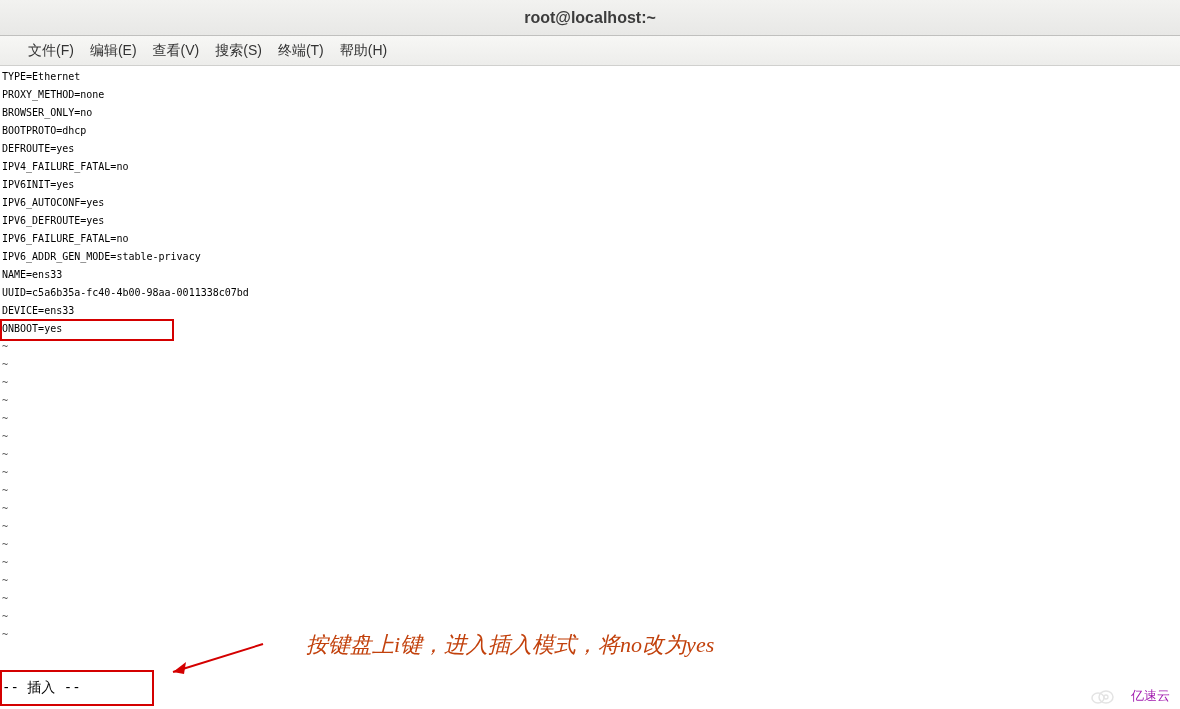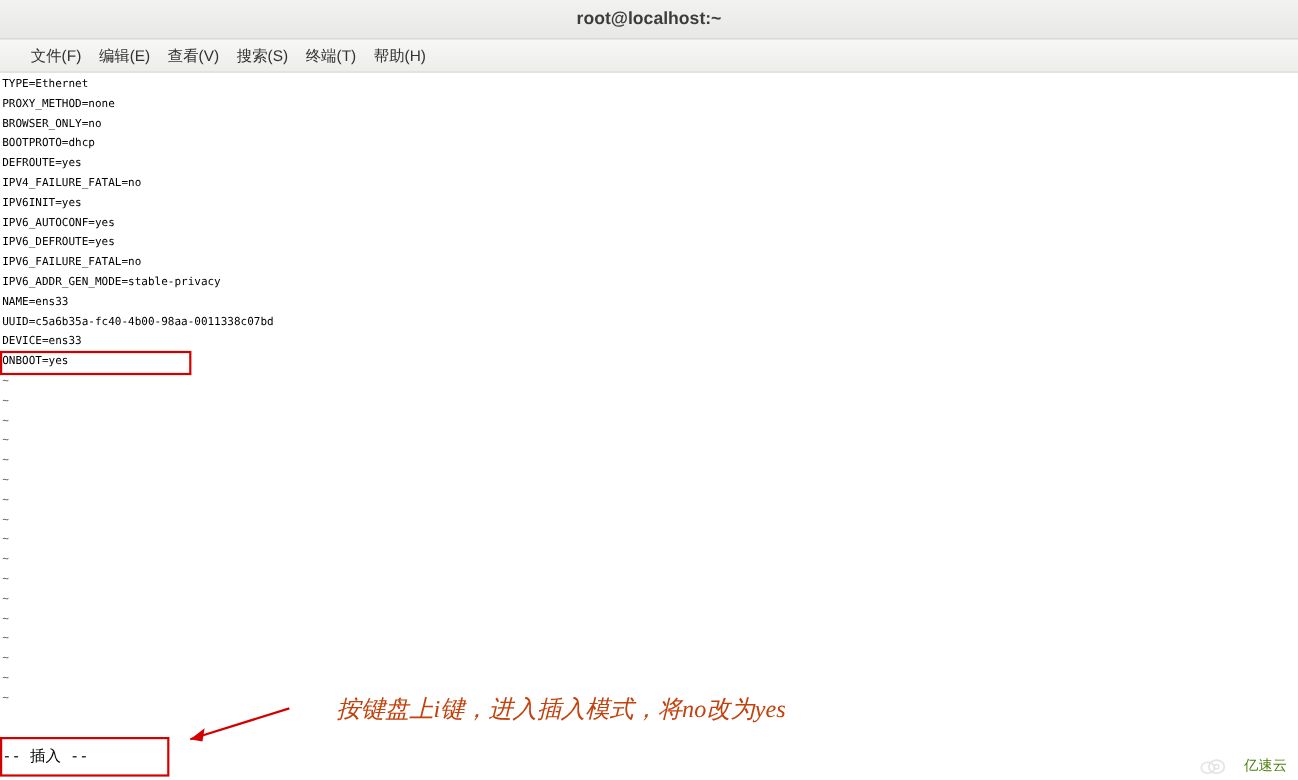--- a/index.html
+++ b/index.html
@@ -90,21 +90,21 @@
     font-family: "DejaVu Sans Mono", monospace;
     font-size: 14px;
     font-weight: normal;
     color: #000;
   }
   .watermark {
     position: absolute;
     right: 10px;
     bottom: 4px;
     font-size: 13px;
-    color: #4d7c0f;
+    color: #a21caf;
     display: flex;
     align-items: center;
     gap: 15px;
   }
   .watermark svg { opacity: 0.5; }
 </style>
 </head>
 <body>
 
 <div class="title-bar">

